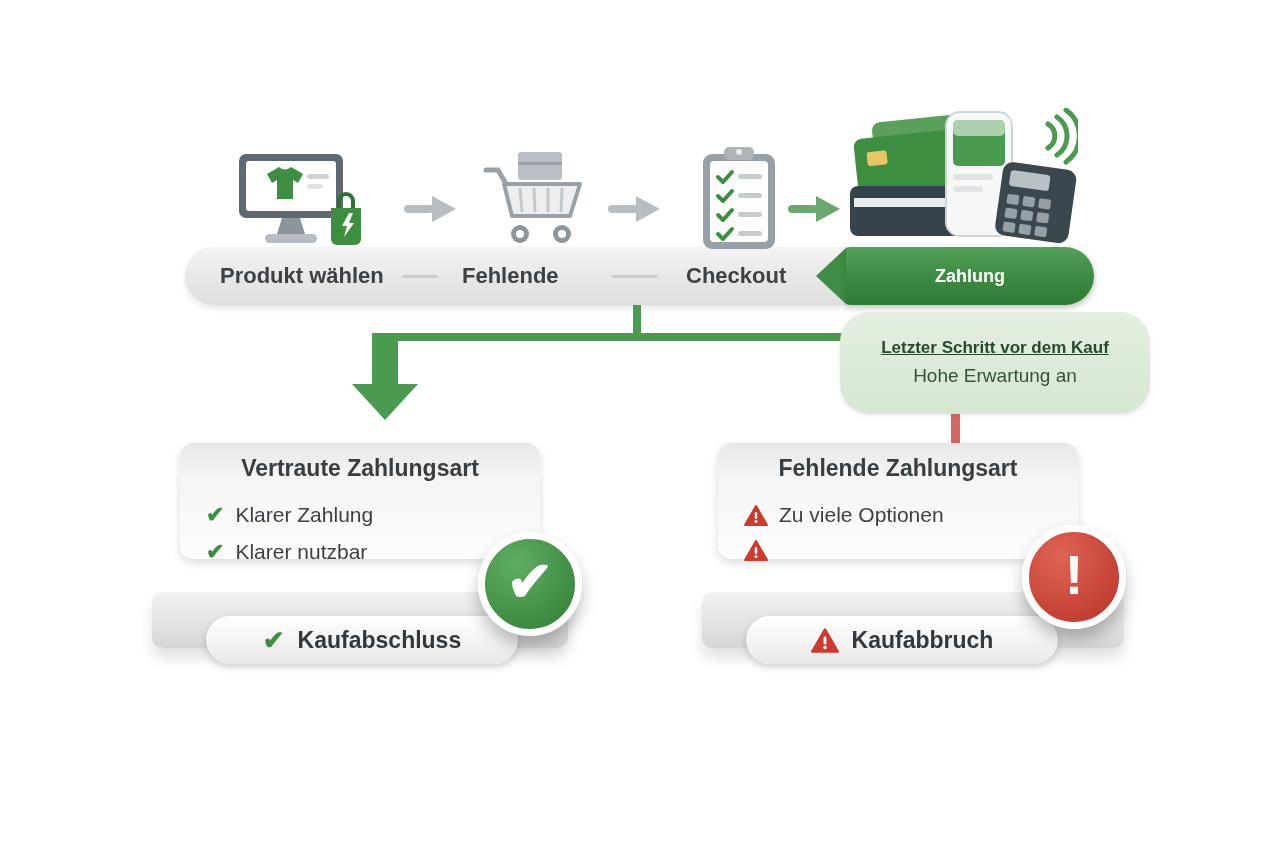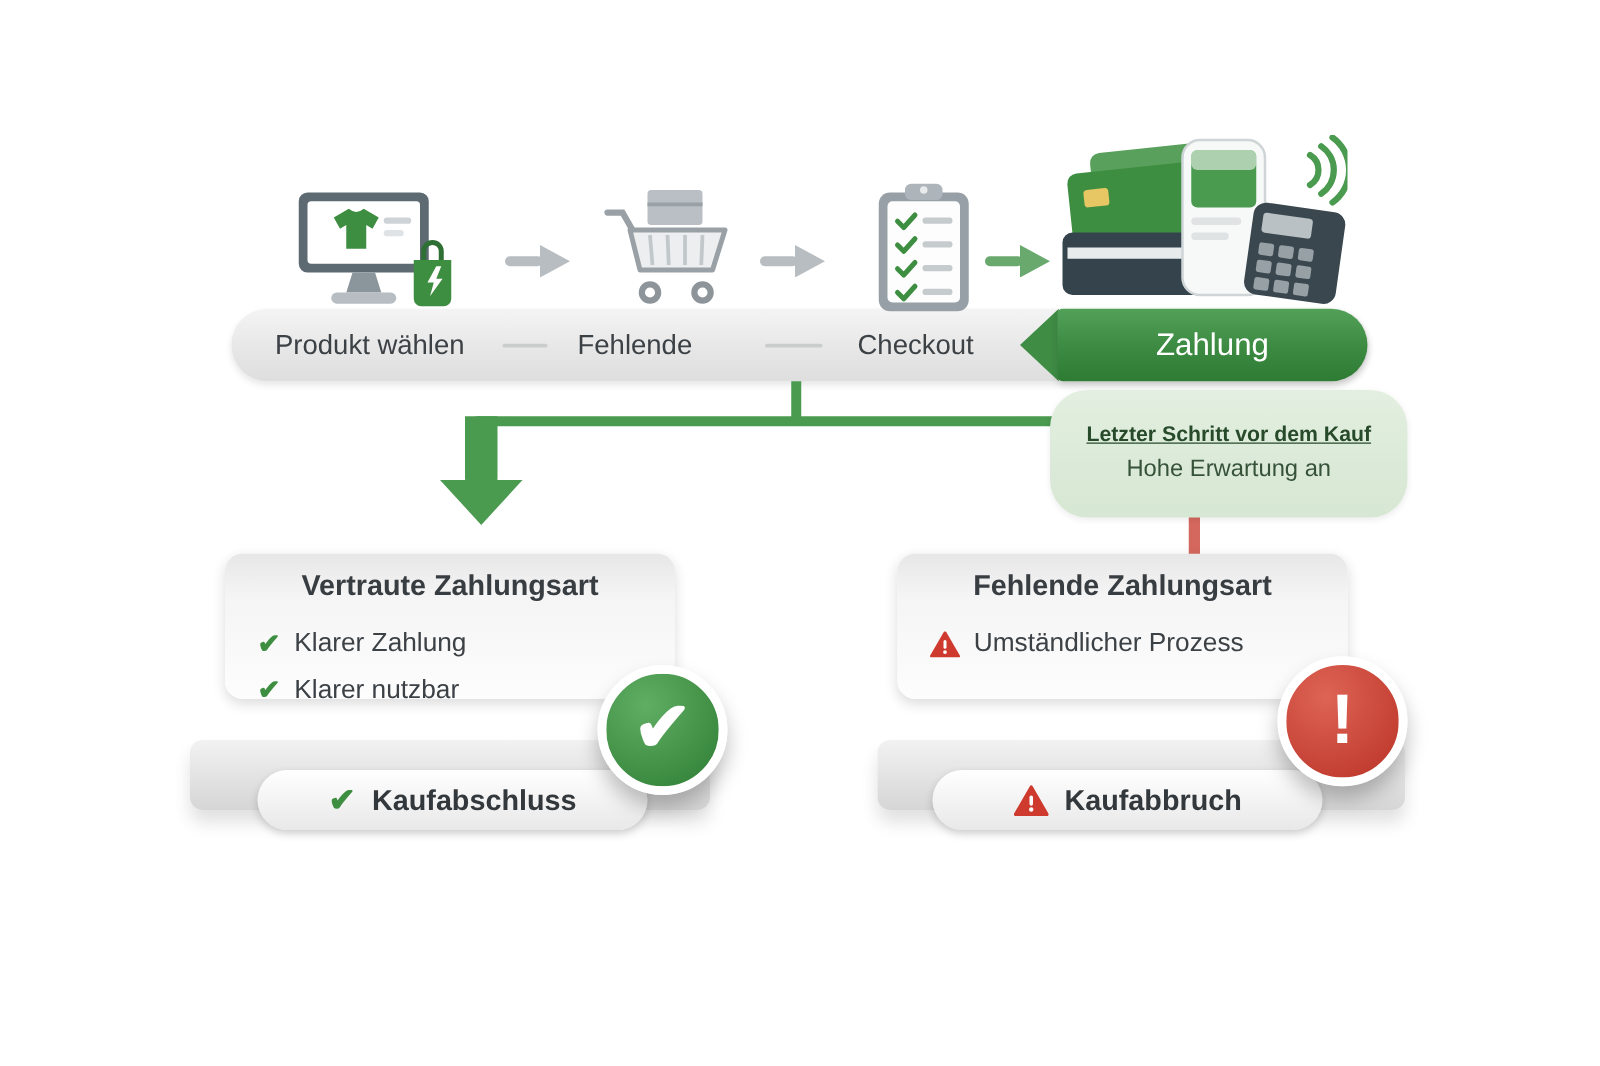--- a/index.html
+++ b/index.html
@@ -8,39 +8,39 @@
     font-family:"Liberation Sans", sans-serif;color:#3a3f44;
   }
   
   .bar{
     position:absolute;left:185px;top:247px;width:910px;height:58px;border-radius:29px;
     background:linear-gradient(180deg,#f4f4f4 0%,#e7e7e7 55%,#dedede 100%);
     box-shadow:0 3px 6px rgba(0,0,0,.10);
   }
   .step-label{
     position:absolute;top:247px;height:58px;line-height:58px;
-    font-size:22px;font-weight:400;color:#3c4146;white-space:nowrap;
+    font-size:22px;font-weight:700;color:#3c4146;white-space:nowrap;
   }
   .lbl-produkt{left:220px;}
   .lbl-warenkorb{left:462px;}
   .lbl-checkout{left:686px;text-align:center;}
   .dash{position:absolute;top:275px;height:3px;background:#c9cdcb;border-radius:2px;}
   .dash1{left:402px;width:36px;}
   .dash2{left:612px;width:46px;}
   .ztip{
     position:absolute;left:816px;top:247px;width:0;height:0;
     border-top:29px solid transparent;border-bottom:29px solid transparent;
     border-right:31px solid #3f8c45;
   }
   .zbanner{
     position:absolute;left:846px;top:247px;width:248px;height:58px;
     border-radius:4px 29px 29px 4px;
     background:linear-gradient(180deg,#53a058 0%,#3c8a41 55%,#2e7c34 100%);
     display:flex;align-items:center;justify-content:center;
-    color:#ffffff;font-size:25px;font-weight:400;
+    color:#ffffff;font-size:18px;font-weight:700;
     box-shadow:0 3px 6px rgba(0,0,0,.15);
   }
   
   .icon{position:absolute;}
   .ic-monitor{left:233px;top:152px;}
   .ic-arrow1{left:404px;top:196px;color:#b8bdc1;}
   .ic-cart{left:482px;top:150px;}
   .ic-arrow2{left:608px;top:196px;color:#b8bdc1;}
   .ic-clipboard{left:700px;top:146px;}
   .ic-arrow3{left:788px;top:196px;color:#69a96d;}
@@ -50,21 +50,21 @@
   .hline-green{position:absolute;left:378px;top:333px;width:470px;height:8px;background:#4a9a4f;border-radius:4px;}
   .arrow-shaft{position:absolute;left:372px;top:333px;width:26px;height:52px;background:#4a9a4f;border-radius:0 0 2px 2px;}
   .arrow-head{
     position:absolute;left:352px;top:384px;width:0;height:0;
     border-left:33px solid transparent;border-right:33px solid transparent;
     border-top:36px solid #4a9a4f;
   }
   .vline-red{position:absolute;left:951px;top:410px;width:9px;height:36px;background:#d4685e;border-radius:2px;}
   
   .bubble{
-    position:absolute;left:840px;top:312px;width:286px;height:102px;border-radius:30px;
+    position:absolute;left:840px;top:312px;width:310px;height:102px;border-radius:30px;
     background:linear-gradient(180deg,#e3efe0,#d6e7d3);
     display:flex;flex-direction:column;align-items:center;justify-content:center;
     text-align:center;z-index:2;box-shadow:0 2px 5px rgba(0,0,0,.08);
   }
   .bubble-title{font-size:17px;font-weight:700;color:#274a2a;text-decoration:underline;margin-bottom:6px;}
   .bubble-text{font-size:19px;color:#365238;line-height:24px;}
   
   .card{
     position:absolute;top:443px;width:360px;height:116px;border-radius:14px;
     background:linear-gradient(180deg,#e7e7e7 0%,#f5f5f5 30%,#fdfdfd 100%);
@@ -265,21 +265,30 @@
     <div class="card-title">Fehlende Zahlungsart</div>
     <div class="items">
       <div class="item">
         <span class="warn-icon">
           <svg width="24" height="21" viewBox="0 0 24 21">
             <path d="M12 1 L23 20 H1 Z" fill="#cf3a2f" stroke="#cf3a2f" stroke-width="2" stroke-linejoin="round"></path>
             <rect x="10.8" y="7" width="2.4" height="7" rx="1.2" fill="#ffffff"></rect>
             <circle cx="12" cy="16.6" r="1.5" fill="#ffffff"></circle>
           </svg>
         </span>
-        <span>Umständlicher Prozess</span>
+        <span>Zu viele Optionen</span>
+      </div>
+      <div class="item">
+        <span class="warn-icon">
+          <svg width="24" height="21" viewBox="0 0 24 21">
+            <path d="M12 1 L23 20 H1 Z" fill="#cf3a2f" stroke="#cf3a2f" stroke-width="2" stroke-linejoin="round"></path>
+            <rect x="10.8" y="7" width="2.4" height="7" rx="1.2" fill="#ffffff"></rect>
+            <circle cx="12" cy="16.6" r="1.5" fill="#ffffff"></circle>
+          </svg>
+        </span>
       </div>
     </div>
   </div>
   <div class="pill pill-right">
     <span class="warn-icon">
       <svg width="28" height="25" viewBox="0 0 24 21">
         <path d="M12 1 L23 20 H1 Z" fill="#cf3a2f" stroke="#cf3a2f" stroke-width="2" stroke-linejoin="round"></path>
         <rect x="10.8" y="7" width="2.4" height="7" rx="1.2" fill="#ffffff"></rect>
         <circle cx="12" cy="16.6" r="1.5" fill="#ffffff"></circle>
       </svg>

